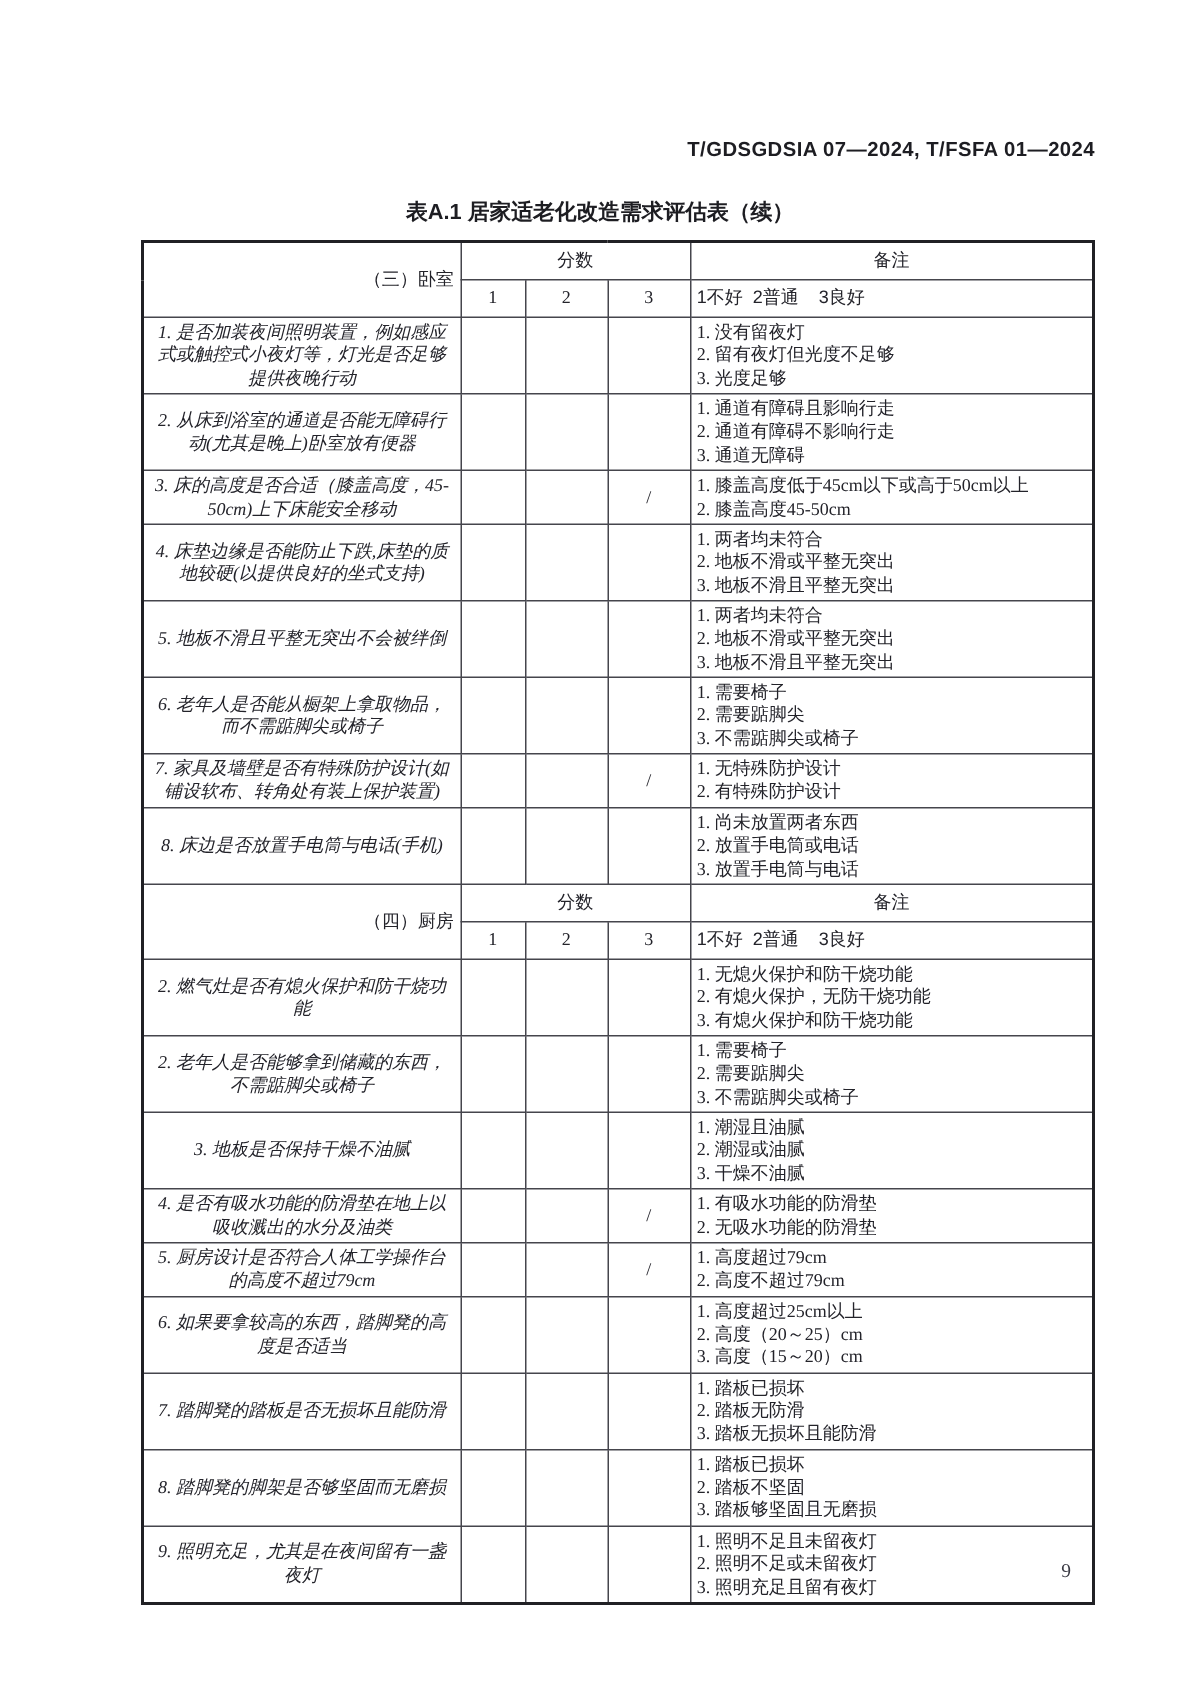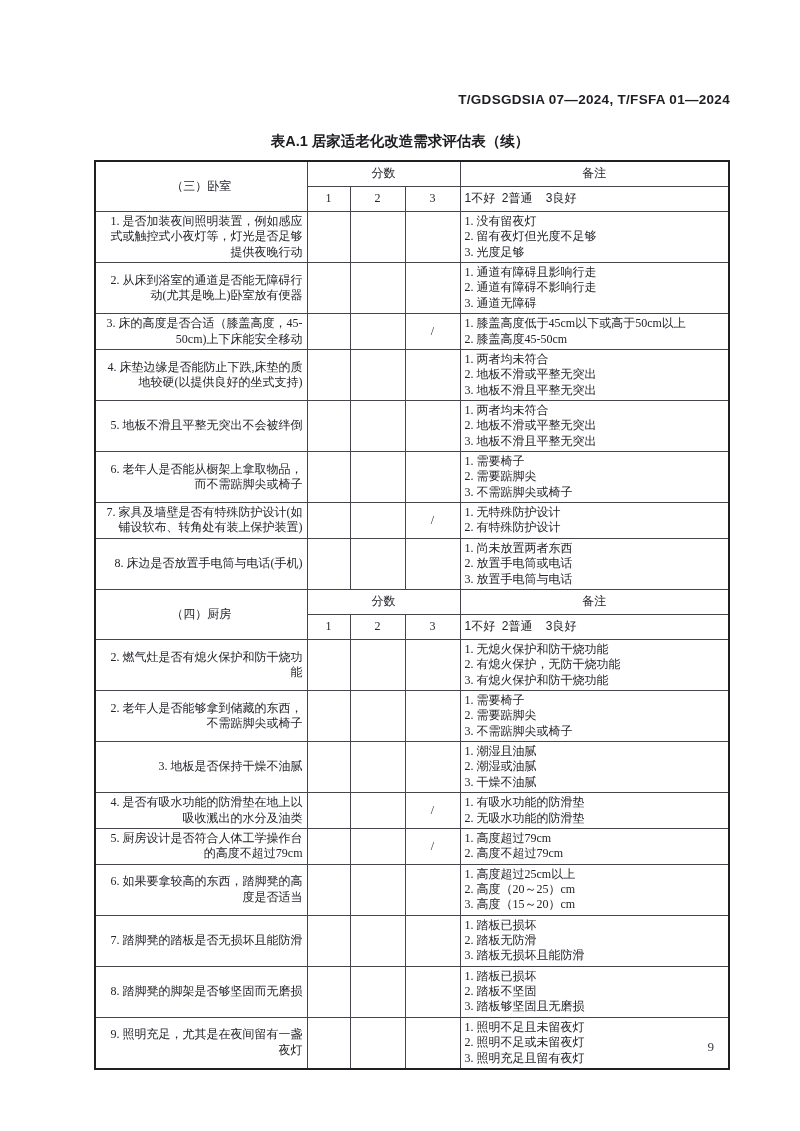--- a/index.html
+++ b/index.html
@@ -34,34 +34,34 @@
     padding: 2px 4px;
     font-size: 12px;
     line-height: 1.28;
     vertical-align: middle;
     font-weight: normal;
     overflow: hidden;
   }
   .section-name {
     font-family: Liberation Sans, sans-serif;
     font-weight: bold; font-size: 12.5px;
-    text-align: center; padding-left: 6px;
+    text-align: right; padding-left: 6px;
   }
   .score-head, .notes-head {
     font-family: "Liberation Sans", "DejaVu Sans", sans-serif;
     font-weight: bold; text-align: center; font-size: 12.5px;
     height: 20px;
     margin-left: 48px;
   }
   .score-num { text-align: center; height: 20px; }
   .notes-legend {
     font-family: "Liberation Sans", "DejaVu Sans", sans-serif;
     font-weight: bold; text-align: left; white-space: pre; font-size: 12.5px;
   }
-  .q-cell { text-align: right; }
+  .q-cell { text-align: center; font-style: italic; }
   .score-cell { text-align: center; }
   .notes-cell { text-align: left; white-space: pre-line; padding-left: 6px; }
   .page-number {
     position: absolute; top: 1039px; right: 86px;
     font-size: 13px; color: #3a3a44;
   }
 </style>
 </head>
 <body>
 

